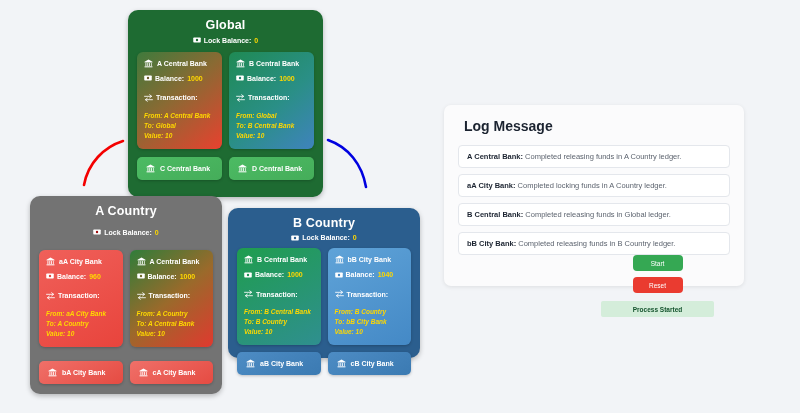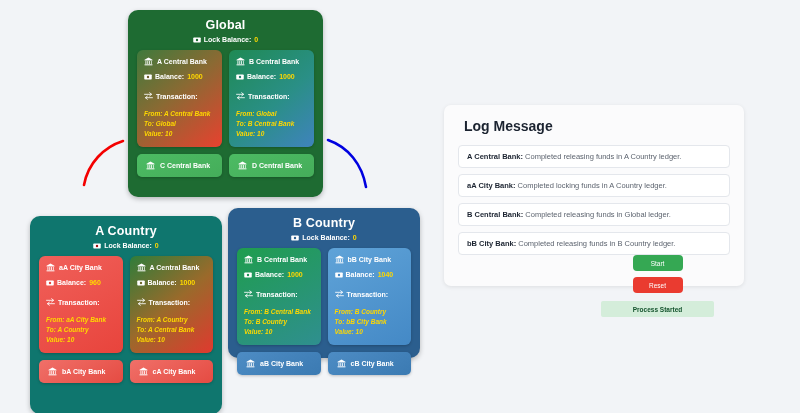--- a/index.html
+++ b/index.html
@@ -11,20 +11,21 @@
   }
   .stage { position: relative; width: 800px; height: 413px; }
 
   
   .panel {
     position: absolute;
     border-radius: 10px;
     padding: 8px 9px 10px;
     display: flex; flex-direction: column;
     box-shadow: 0 2px 5px rgba(0,0,0,.25);
+    justify-content: space-between;
   }
   .panel-title {
     text-align: center;
     color: #fff;
     font-size: 12.5px;
     font-weight: bold;
     letter-spacing: .2px;
     margin-bottom: 4px;
   }
   .lock-row {
@@ -78,21 +79,21 @@
   }
 
   .icon { display: inline-flex; align-items: center; justify-content: center; flex: none; }
   .icon svg { display: block; }
 
   
   #global-panel { left: 128px; top: 10px; width: 195px; height: 187px; background: #1e6b32; }
   #global-panel .bank-grid { margin-bottom: 7px; }
 
   
-  #a-country-panel { left: 30px; top: 216px; width: 192px; height: 198px; background: #0f766e; }
+  #a-country-panel { left: 30px; top: 196px; width: 192px; height: 198px; background: #737373; }
   
   #b-country-panel { left: 228px; top: 208px; width: 192px; height: 150px; background: #2b5e8e; }
 
   
   .g-ab { background: linear-gradient(140deg, #3f7a3c 0%, #8a6a33 45%, #e8412f 100%); }
   .g-bb { background: linear-gradient(140deg, #1f8a54 0%, #2a8f86 55%, #3f83bd 100%); }
   .g-green { background: linear-gradient(160deg, #4cbb63 0%, #45ad5a 100%); }
   .g-aa { background: linear-gradient(150deg, #f0605a 0%, #e8443c 100%); }
   .g-acb { background: linear-gradient(140deg, #2f7d3a 0%, #9a6a2b 50%, #e0392f 100%); }
   .g-red-pill { background: linear-gradient(150deg, #f07069 0%, #e54b42 100%); }

